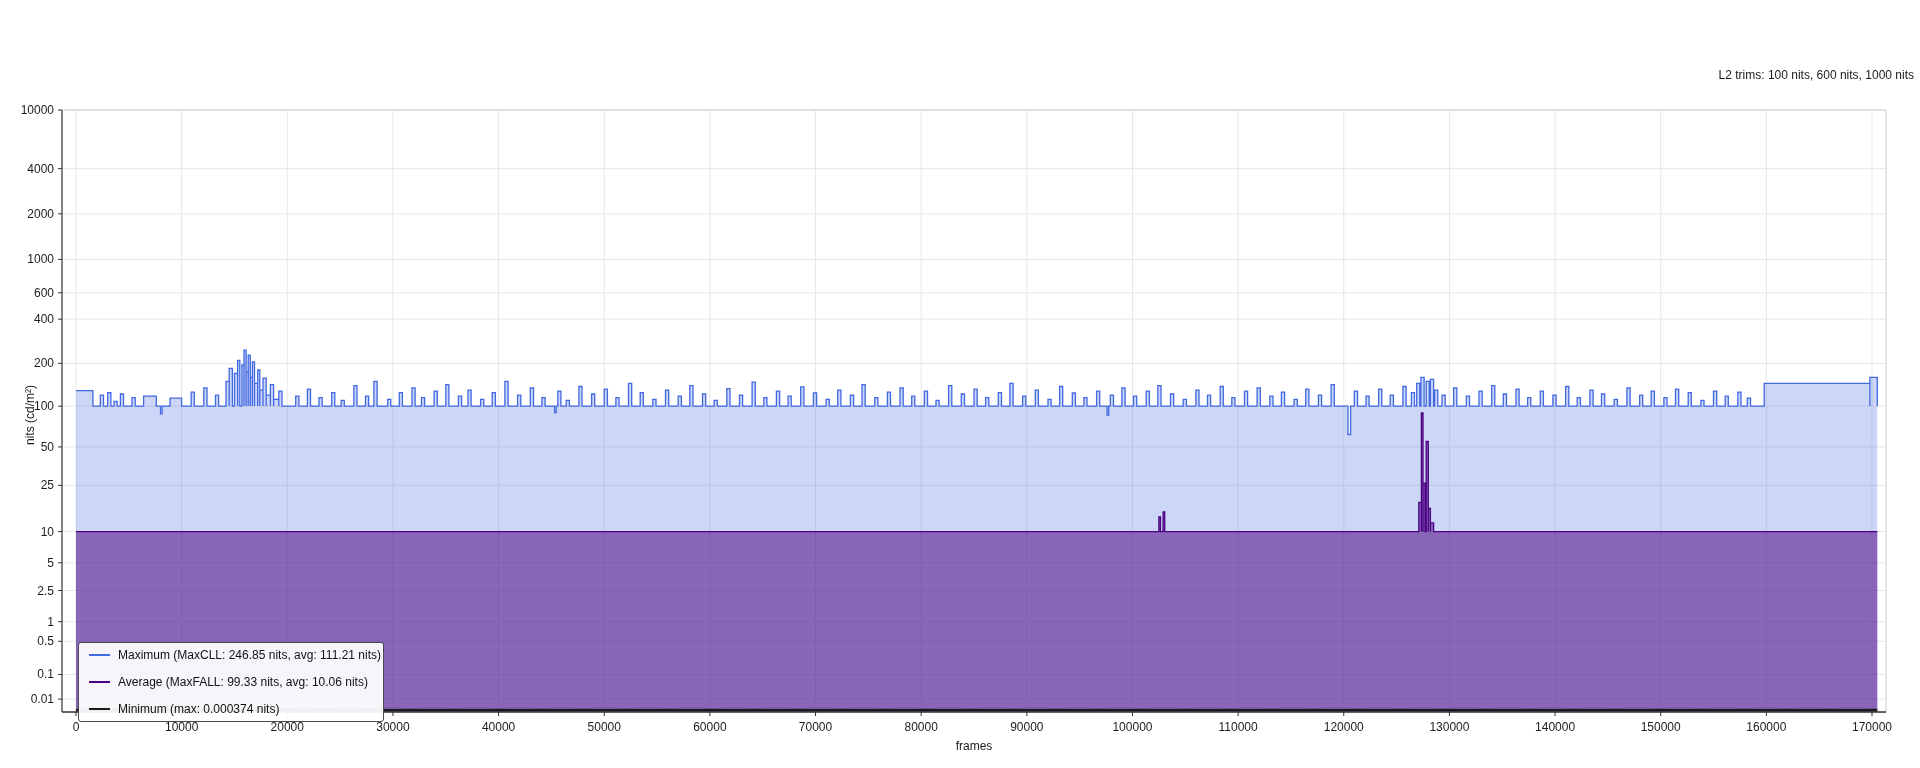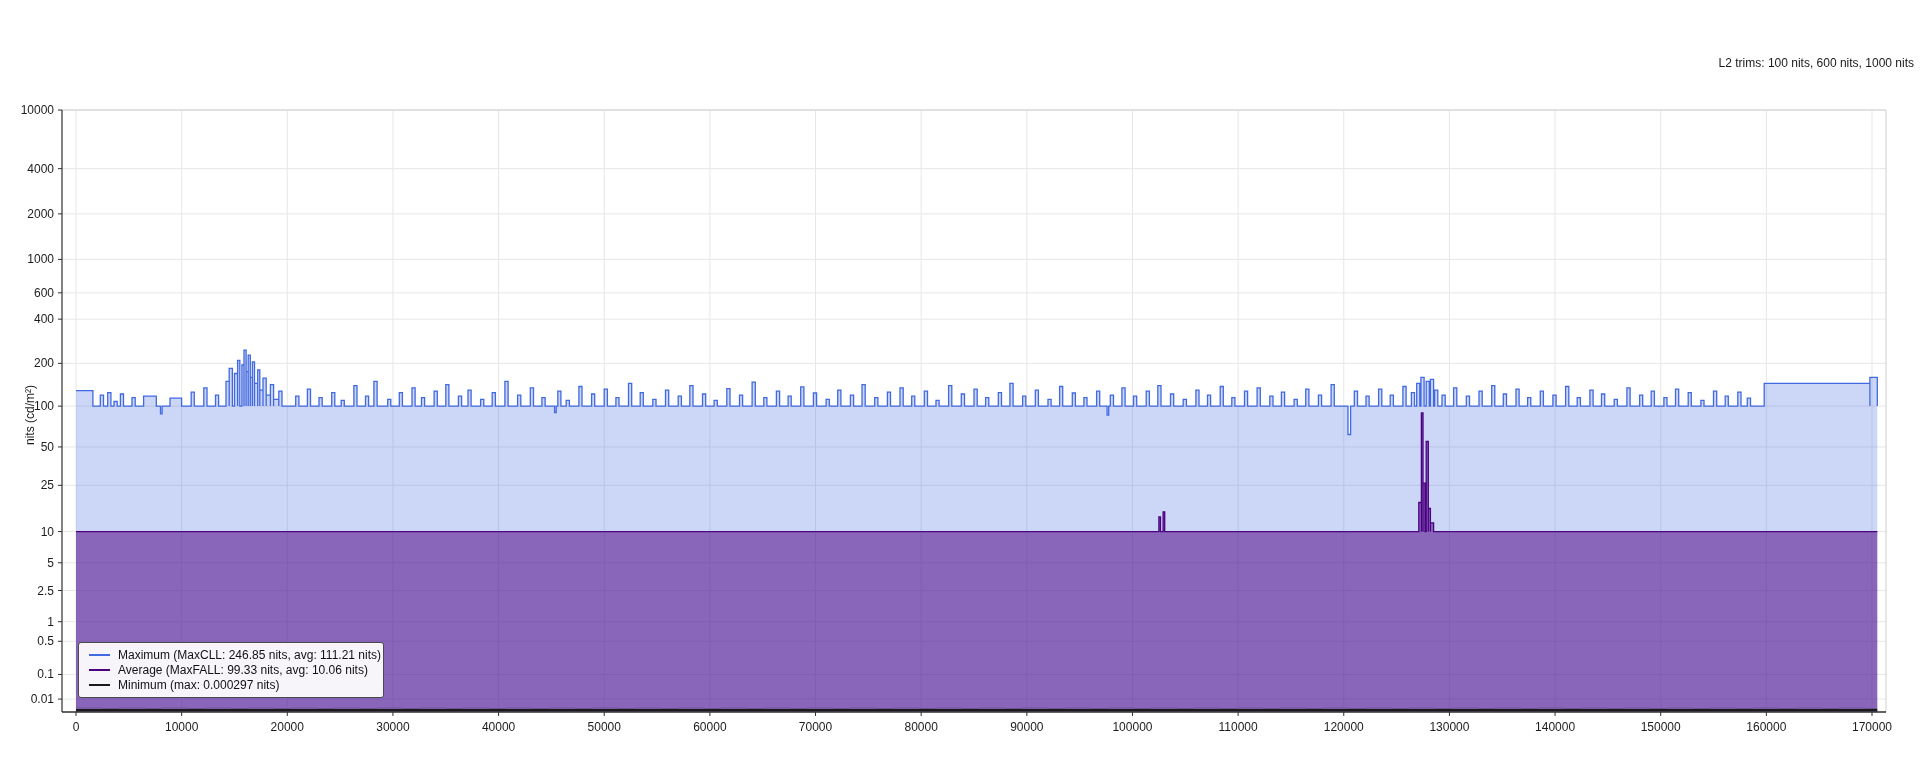--- a/index.html
+++ b/index.html
@@ -1,25 +1,25 @@
 <!DOCTYPE html>
 <html><head>
 <meta charset="utf-8">
 <style>
   html,body{margin:0;padding:0;background:#ffffff;}
   body{width:1920px;height:768px;overflow:hidden;position:relative;
        font-family:"Liberation Sans",sans-serif;-webkit-font-smoothing:antialiased;}
   .fig{position:absolute;inset:0;background:#fff;}
   svg{position:absolute;left:0;top:0;}
-  .anno{position:absolute;top:56px;right:6px;font-size:12px;color:#1a1a1a;white-space:nowrap;}
+  .anno{position:absolute;top:68px;right:6px;font-size:12px;color:#1a1a1a;white-space:nowrap;}
   .xlabel{position:absolute;left:76px;top:739px;width:1796px;text-align:center;
           font-size:12px;color:#1a1a1a;}
   .ylabel{position:absolute;left:30px;top:415px;transform:translate(-50%,-50%) rotate(-90deg);
           font-size:12px;color:#1a1a1a;white-space:nowrap;}
-  .legend{position:absolute;left:78px;top:642px;width:306px;height:56px;box-sizing:border-box;
+  .legend{position:absolute;left:78px;top:642px;width:306px;height:80px;box-sizing:border-box;
           background:rgba(255,255,255,0.93);border:1px solid #4a4a4a;border-radius:3px;
           padding:6px 10px 6px 10px;display:flex;flex-direction:column;justify-content:space-between;}
   .legend-item{display:flex;align-items:center;font-size:12px;color:#111;white-space:nowrap;line-height:1;}
   .legend-swatch{display:inline-block;width:21px;height:0;margin-right:8px;flex:0 0 auto;}
 </style>
 </head>
 <body>
 
 <div class="fig">
   <svg id="plot" width="1920" height="768" viewBox="0 0 1920 768">
@@ -133,28 +133,29 @@
       <line x1="1555.0588235294117" x2="1555.0588235294117" y1="712" y2="716" stroke="#2f2f2f" stroke-width="1"></line>
       <text x="1555.0588235294117" y="731" text-anchor="middle" font-size="12px" font-family="&quot;Liberation Sans&quot;,sans-serif" fill="#1c1c1c">140000</text>
       <line x1="1660.7058823529412" x2="1660.7058823529412" y1="712" y2="716" stroke="#2f2f2f" stroke-width="1"></line>
       <text x="1660.7058823529412" y="731" text-anchor="middle" font-size="12px" font-family="&quot;Liberation Sans&quot;,sans-serif" fill="#1c1c1c">150000</text>
       <line x1="1766.3529411764705" x2="1766.3529411764705" y1="712" y2="716" stroke="#2f2f2f" stroke-width="1"></line>
       <text x="1766.3529411764705" y="731" text-anchor="middle" font-size="12px" font-family="&quot;Liberation Sans&quot;,sans-serif" fill="#1c1c1c">160000</text>
       <line x1="1872" x2="1872" y1="712" y2="716" stroke="#2f2f2f" stroke-width="1"></line>
       <text x="1872" y="731" text-anchor="middle" font-size="12px" font-family="&quot;Liberation Sans&quot;,sans-serif" fill="#1c1c1c">170000</text>
     </svg>
   <div class="anno">L2 trims: 100 nits, 600 nits, 1000 nits</div>
+  <div class="xlabel">frames</div>
   <div class="ylabel">nits (cd/m²)</div>
   <div class="legend" id="legend">
       <div class="legend-item">
         <span class="legend-swatch" style="border-top: 2.5px solid rgb(65, 105, 225);"></span>
         <span>Maximum (MaxCLL: 246.85 nits, avg: 111.21 nits)</span>
       </div>
       <div class="legend-item">
         <span class="legend-swatch" style="border-top: 2.5px solid rgb(75, 0, 130);"></span>
         <span>Average (MaxFALL: 99.33 nits, avg: 10.06 nits)</span>
       </div>
       <div class="legend-item">
         <span class="legend-swatch" style="border-top: 2.5px solid rgb(26, 26, 26);"></span>
-        <span>Minimum (max: 0.000297 nits)</span>
+        <span>Minimum (max: 0.000374 nits)</span>
       </div>
     </div>
 </div>
 
 </body></html>

